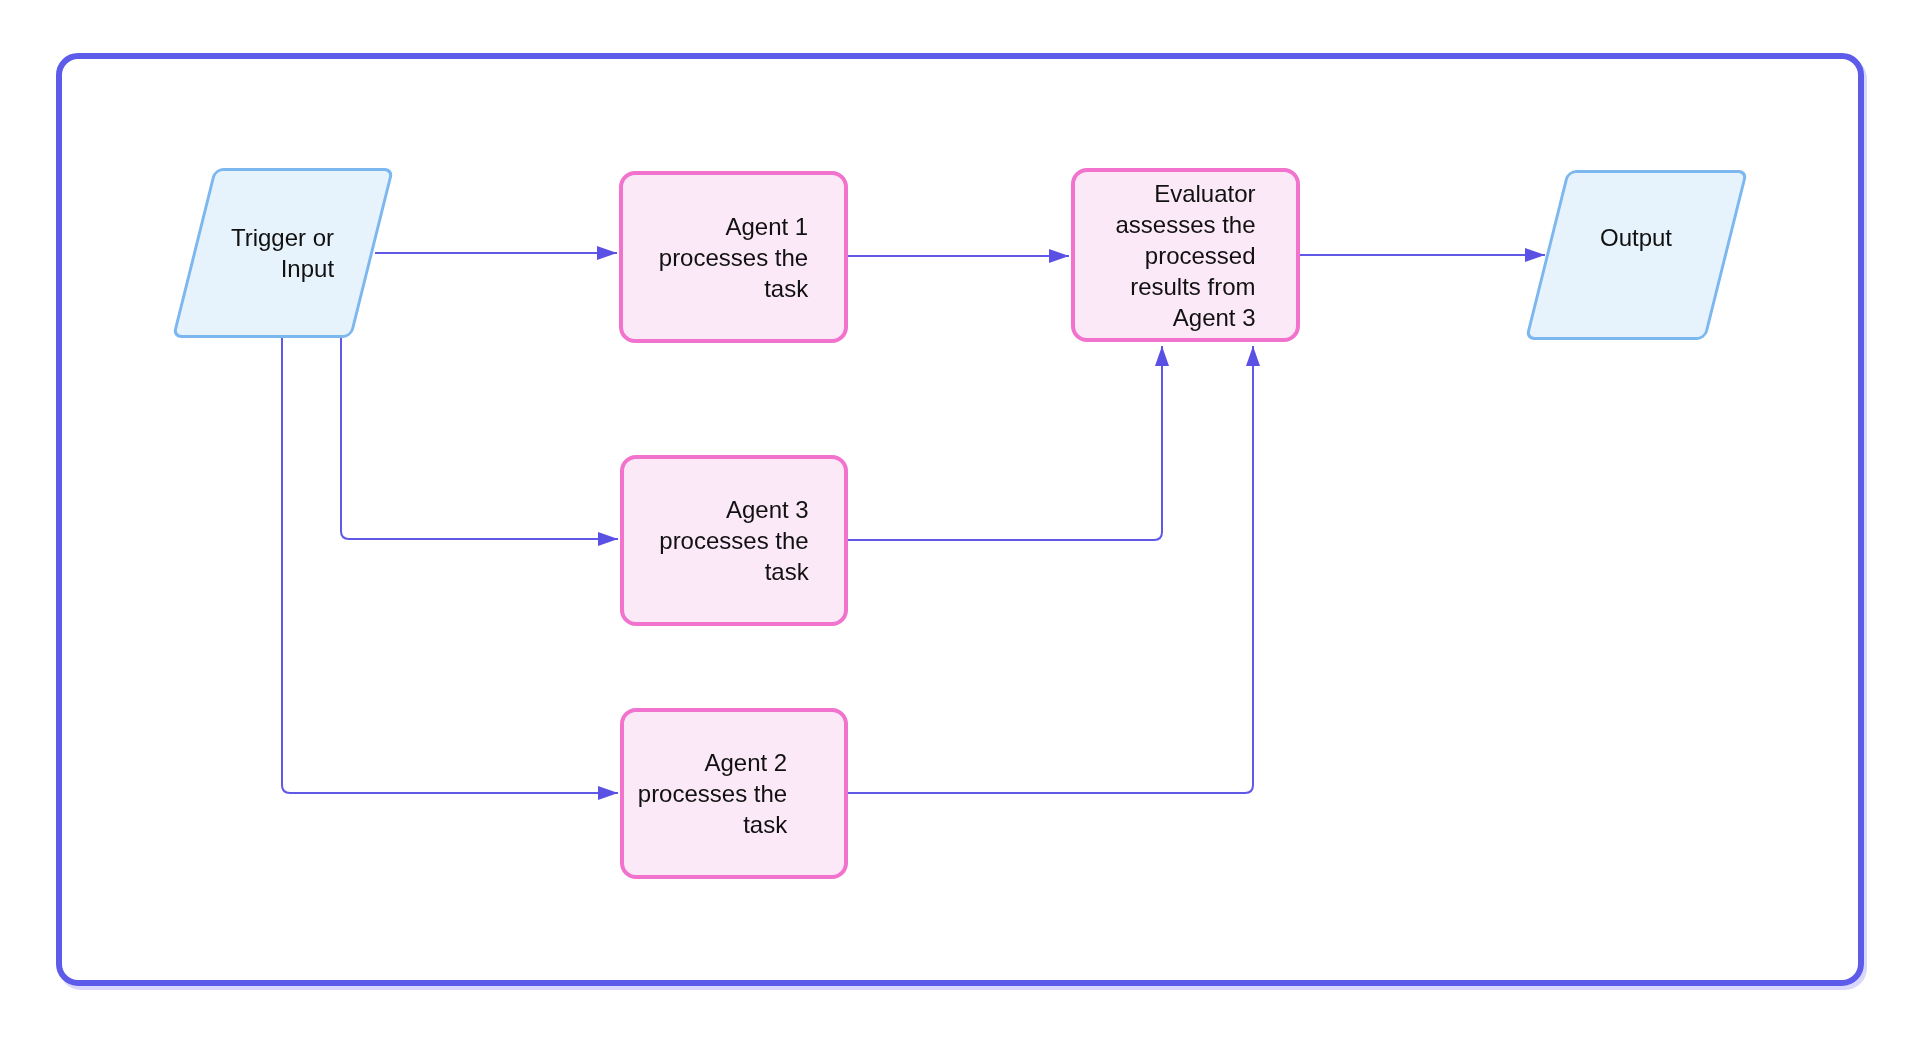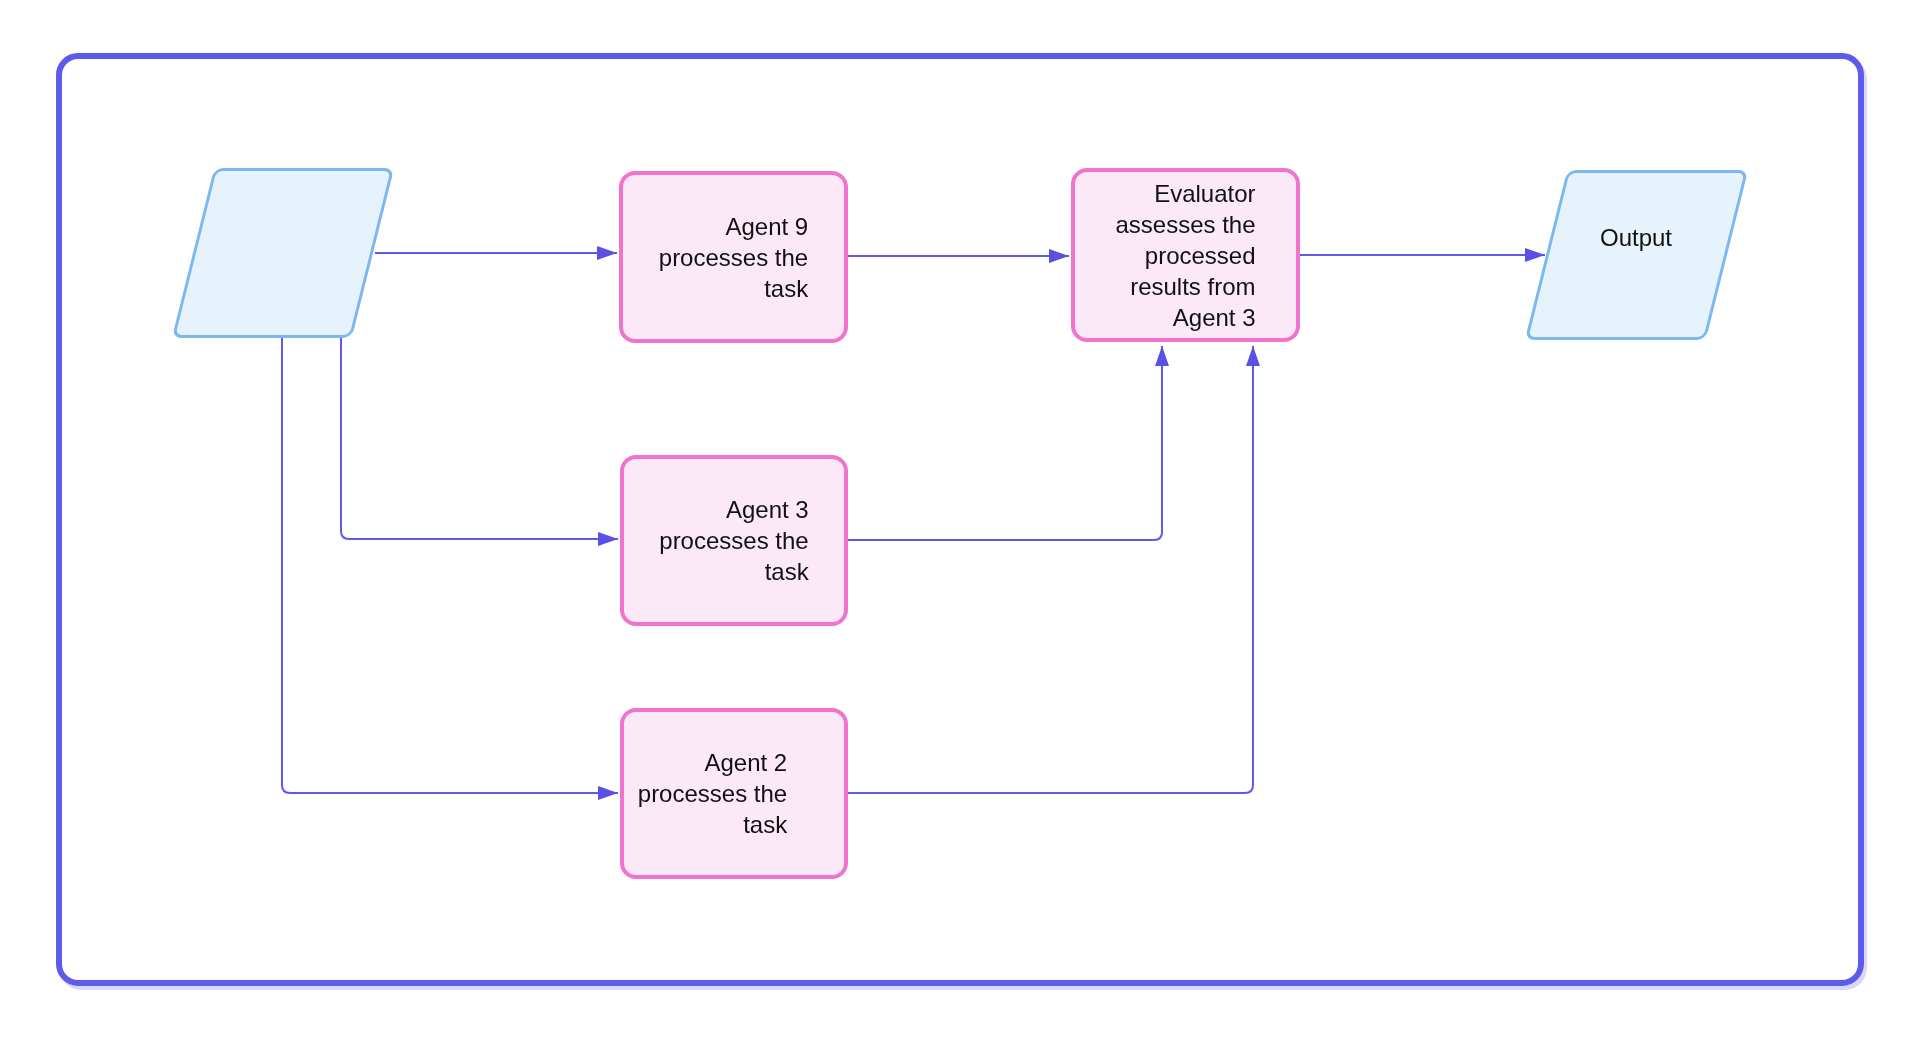--- a/index.html
+++ b/index.html
@@ -86,23 +86,25 @@
     <path class="edge" d="M 375 253 L 617 253" marker-end="url(#arrow)"></path>
     <path class="edge" d="M 848 256 L 1069 256" marker-end="url(#arrow)"></path>
     <path class="edge" d="M 1300 255 L 1545 255" marker-end="url(#arrow)"></path>
     <path class="edge" d="M 341 338 L 341 531 Q 341 539 349 539 L 618 539" marker-end="url(#arrow)"></path>
     <path class="edge" d="M 282 338 L 282 785 Q 282 793 290 793 L 618 793" marker-end="url(#arrow)"></path>
     <path class="edge" d="M 848 540 L 1154 540 Q 1162 540 1162 532 L 1162 346" marker-end="url(#arrow)"></path>
     <path class="edge" d="M 848 793 L 1245 793 Q 1253 793 1253 785 L 1253 346" marker-end="url(#arrow)"></path>
   </svg>
 
   <div class="node-shape shape-io trigger-shape"></div>
+  <div class="node-label trigger-label">Trigger or
+Input</div>
 
   <div class="node-shape shape-process agent1-shape"></div>
-  <div class="node-label agent1-label">Agent 9
+  <div class="node-label agent1-label">Agent 1
 processes the
 task</div>
 
   <div class="node-shape shape-process evaluator-shape"></div>
   <div class="node-label evaluator-label">Evaluator
 assesses the
 processed
 results from
 Agent 3</div>
 

